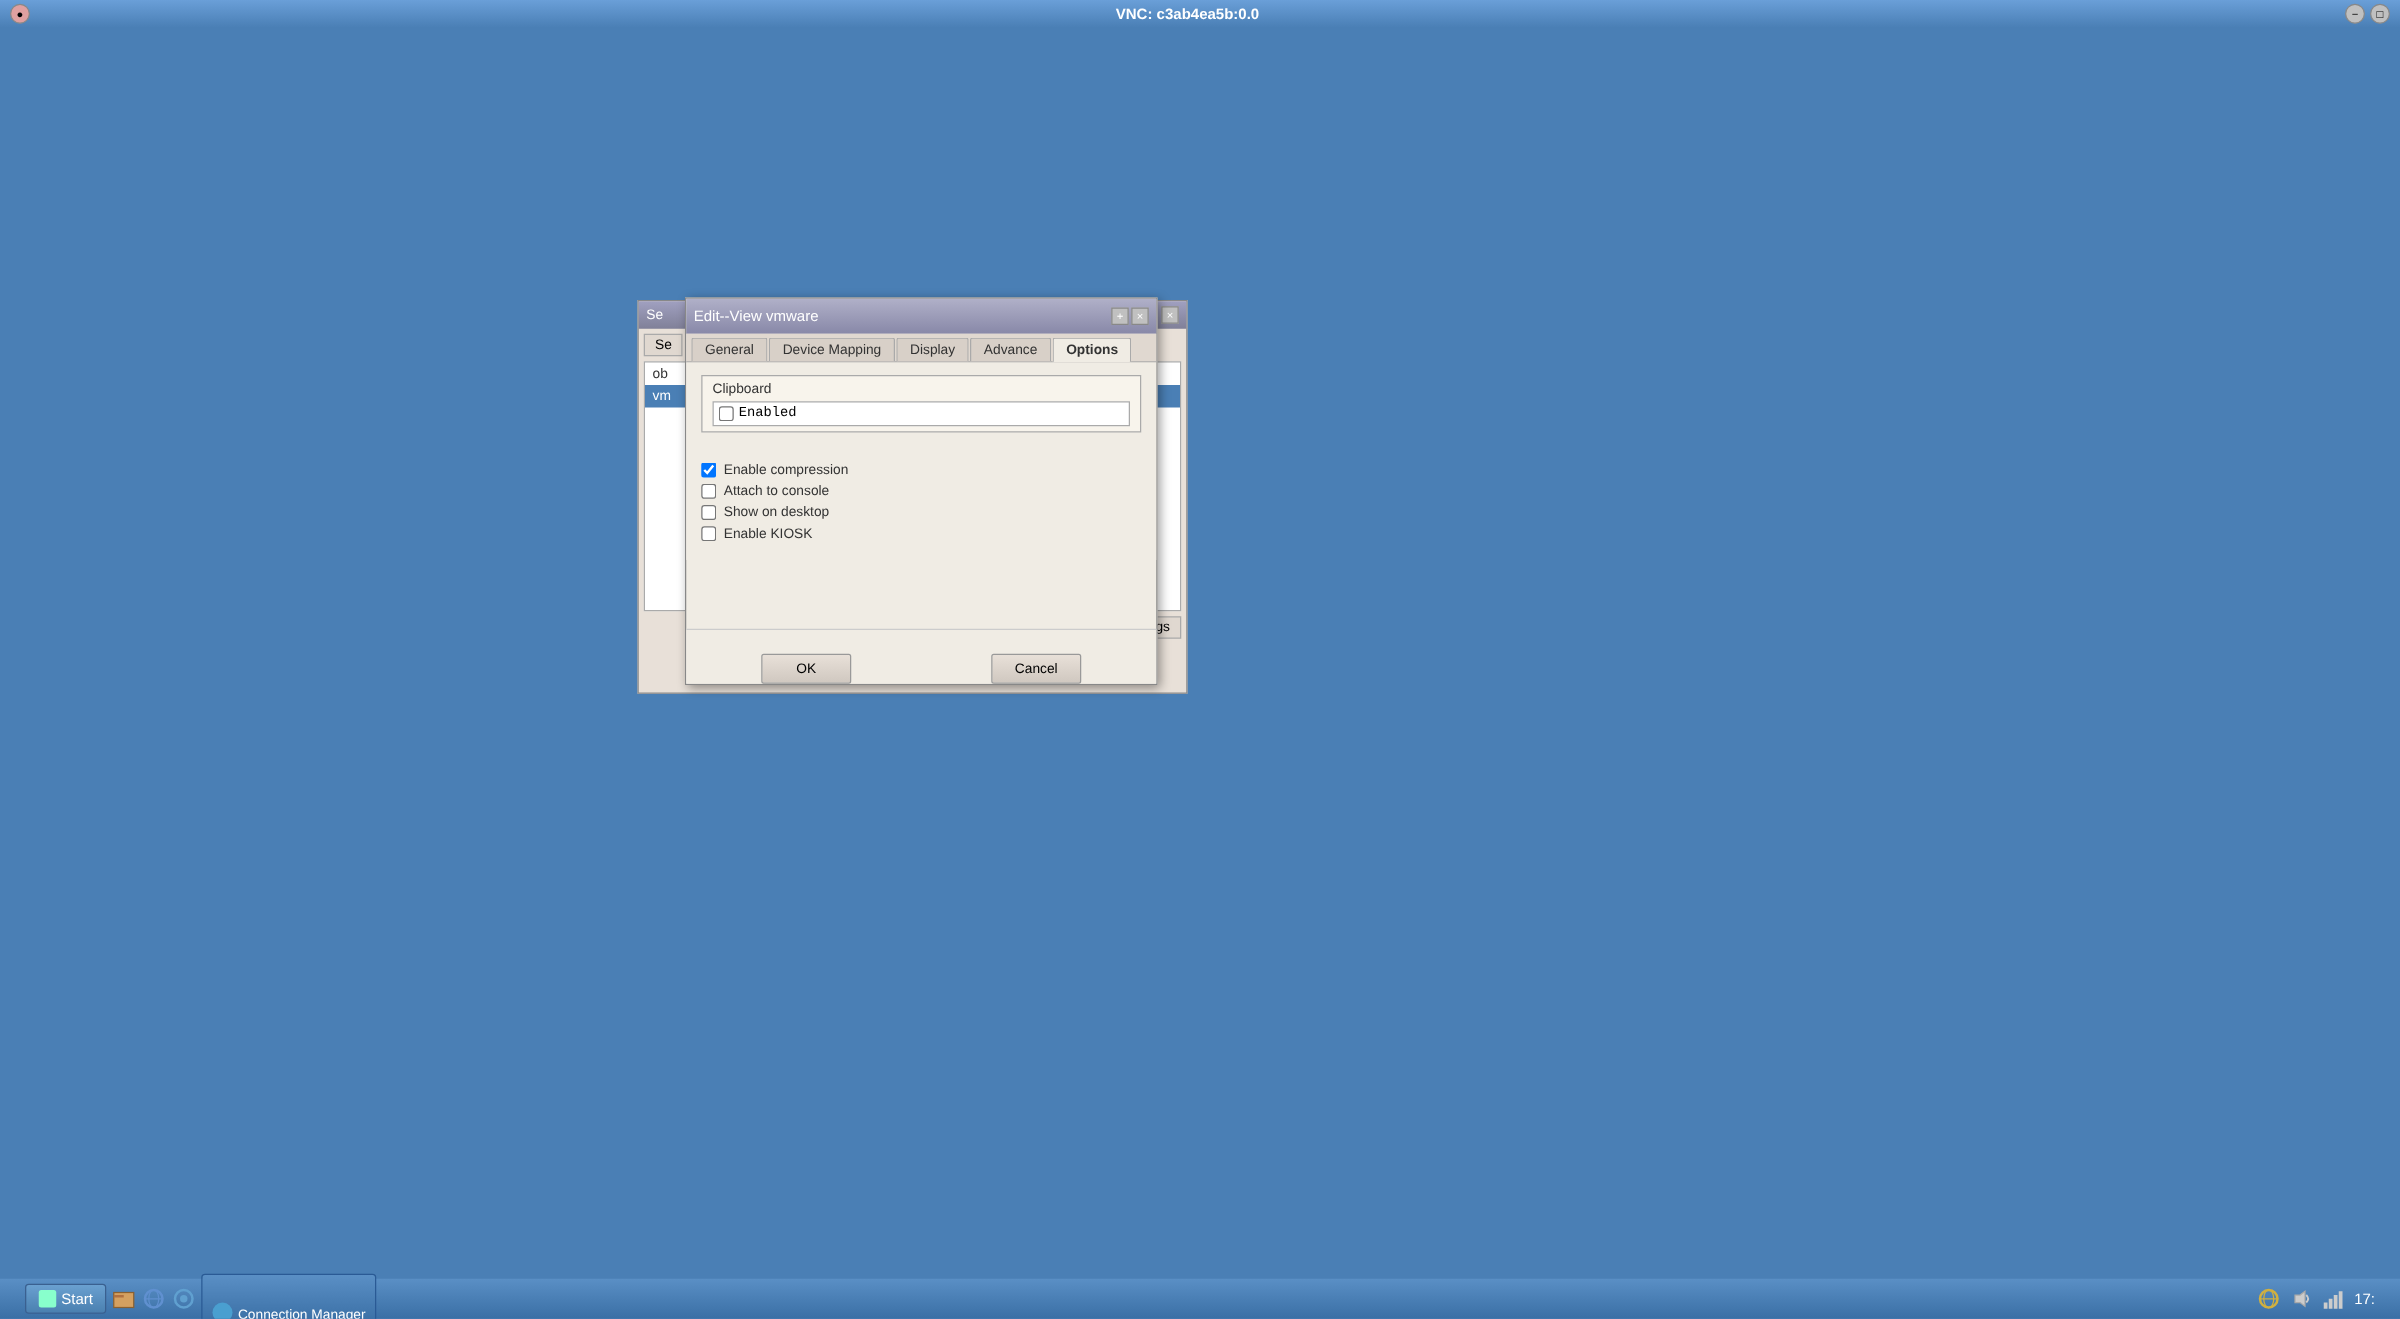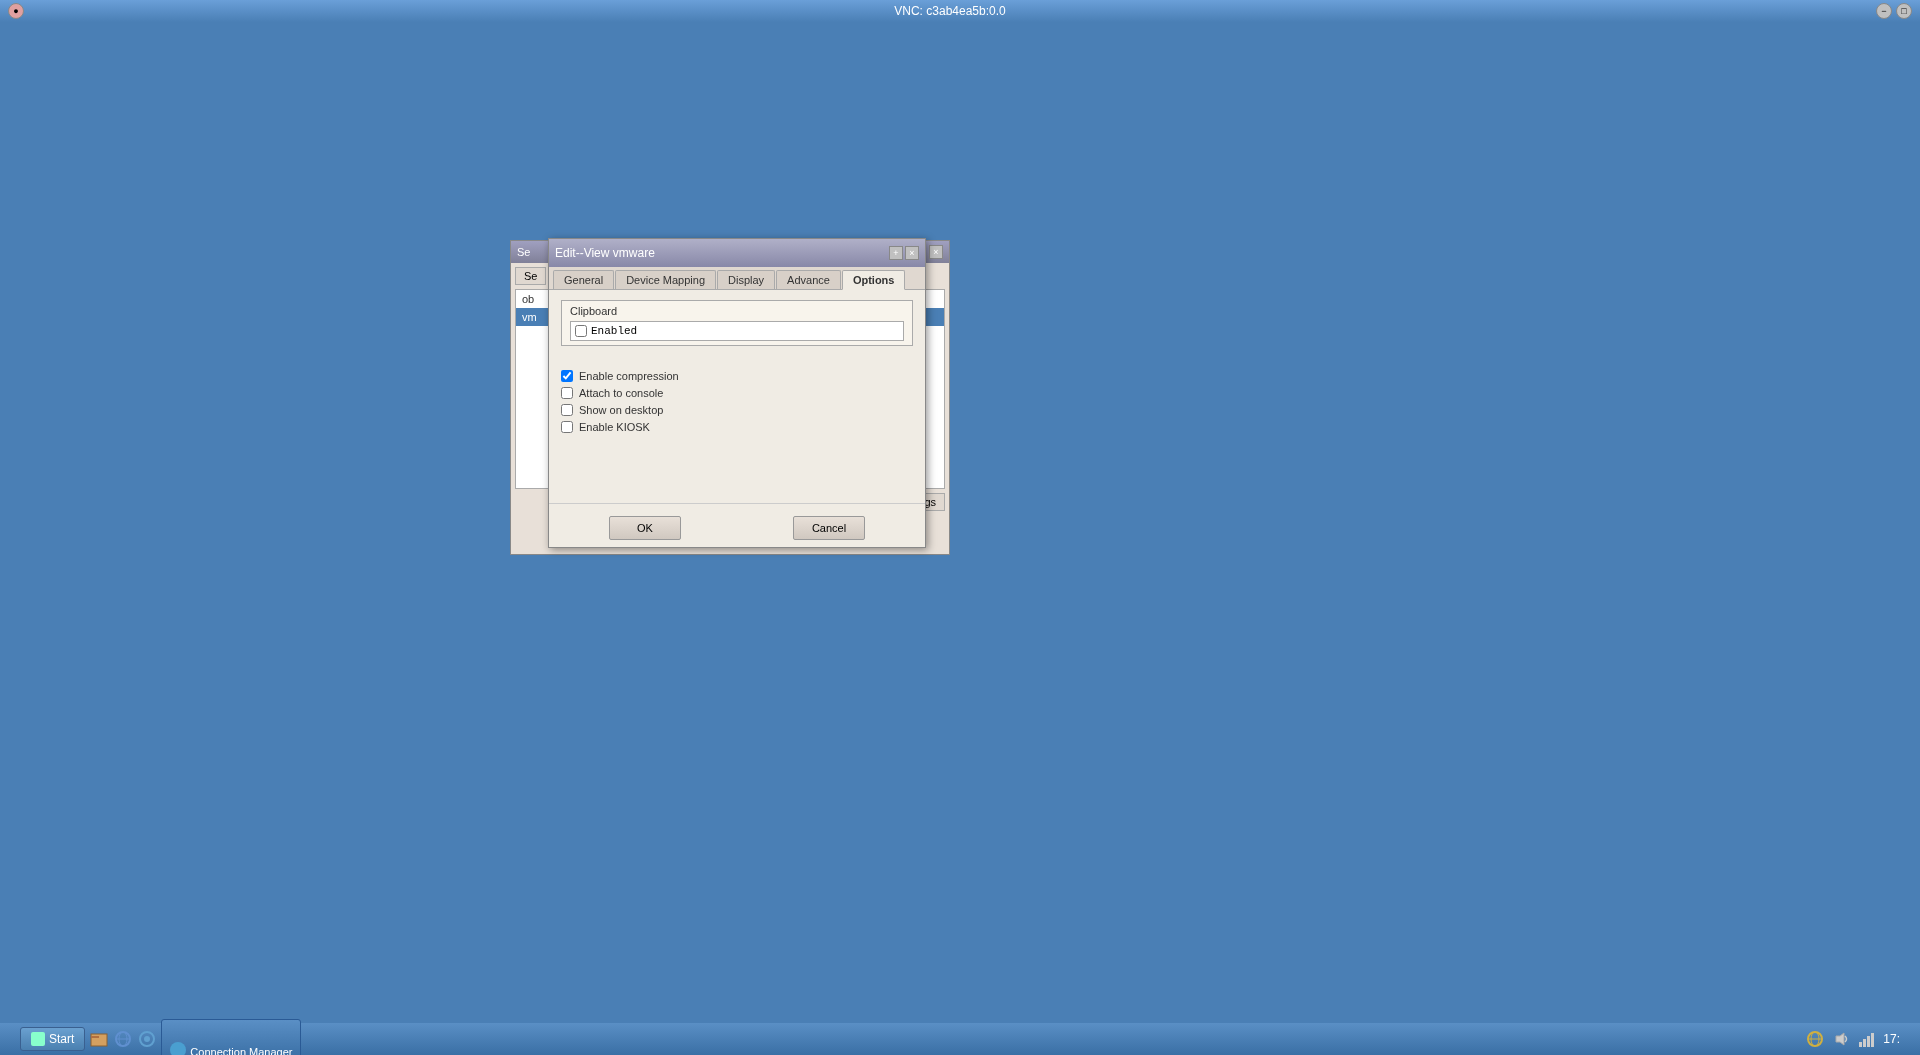--- a/index.html
+++ b/index.html
@@ -27,20 +27,21 @@
       top: 0;
       left: 0;
       z-index: 100;
     }
 
     .title-bar-title {
       flex: 1;
       text-align: center;
       color: #fff;
       font-size: 12px;
+      font-weight: bold;
     }
 
     .title-bar-controls {
       display: flex;
       gap: 4px;
     }
 
     .title-bar-btn {
       width: 16px;
       height: 16px;
@@ -294,23 +295,23 @@
     }
 
     
     .dialog-footer {
       position: absolute;
       bottom: 0;
       left: 0;
       right: 0;
       height: 44px;
       display: flex;
-      align-items: flex-start;
+      align-items: flex-end;
       justify-content: space-between;
-      padding: 12px 60px;
+      padding: 0 60px;
       background: #f0ece4;
       border-top: 1px solid #ccc;
     }
 
     .dialog-btn {
       width: 72px;
       height: 24px;
       background: linear-gradient(to bottom, #e8e0d8, #d0c8c0);
       border: 1px solid #999;
       border-radius: 2px;

